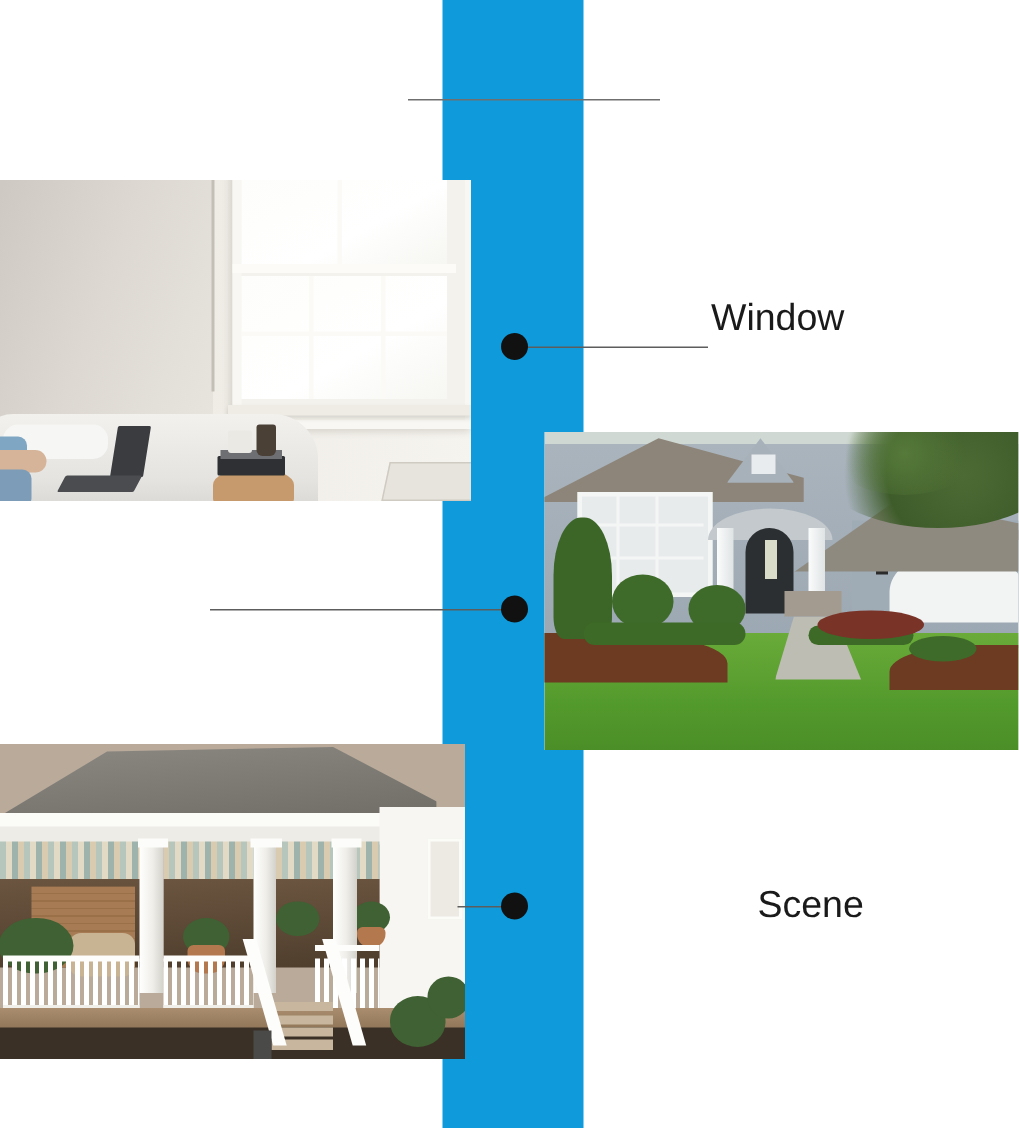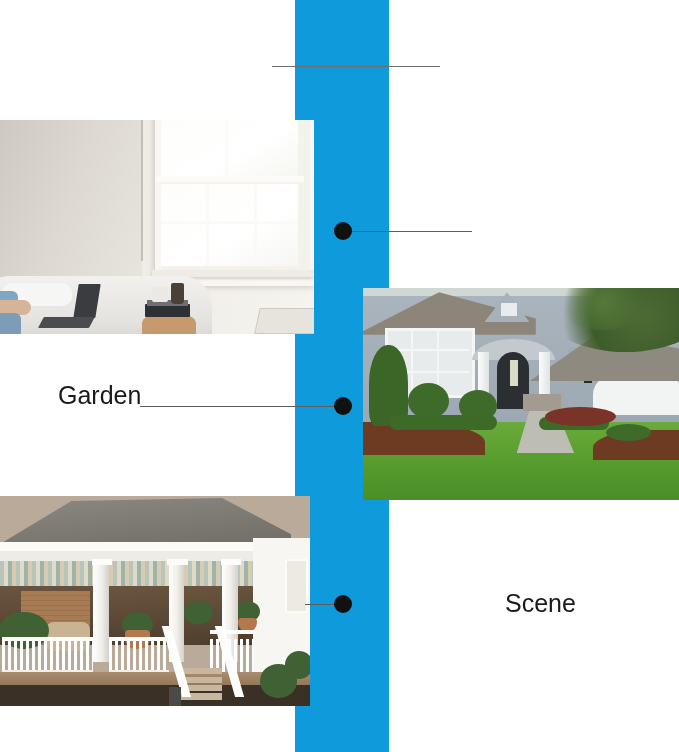--- a/index.html
+++ b/index.html
@@ -374,22 +374,22 @@
       <div class="pr-stair-rail" style="left:56%;top:62%;width:3%;height:34%;transform:skewX(16deg);"></div>
       <div class="pr-stair-rail" style="left:73%;top:62%;width:3%;height:34%;transform:skewX(16deg);"></div>
       <div class="pr-lantern"></div>
       <div class="pr-plant" style="left:84%;top:80%;width:12%;height:16%;"></div>
       <div class="pr-plant" style="left:92%;top:74%;width:9%;height:13%;"></div>
     </div>
   </div>
 
   <div class="conn-line" style="left:346px; top:231px; width:126px;"></div>
   <div class="conn-dot" style="left:334px; top:222px;"></div>
+  <div class="callout-label" style="left:474px; top:198px;">Window</div>
 
   <div class="conn-line" style="left:140px; top:406px; width:203px;"></div>
   <div class="conn-dot" style="left:334px; top:397px;"></div>
-  <div class="callout-label" style="left:58px; top:381px;">Garden</div>
 
   <div class="conn-line" style="left:305px; top:604px; width:38px;"></div>
   <div class="conn-dot" style="left:334px; top:595px;"></div>
   <div class="callout-label" style="left:505px; top:589px;">Scene</div>
 
 </div>
 
 </body></html>

